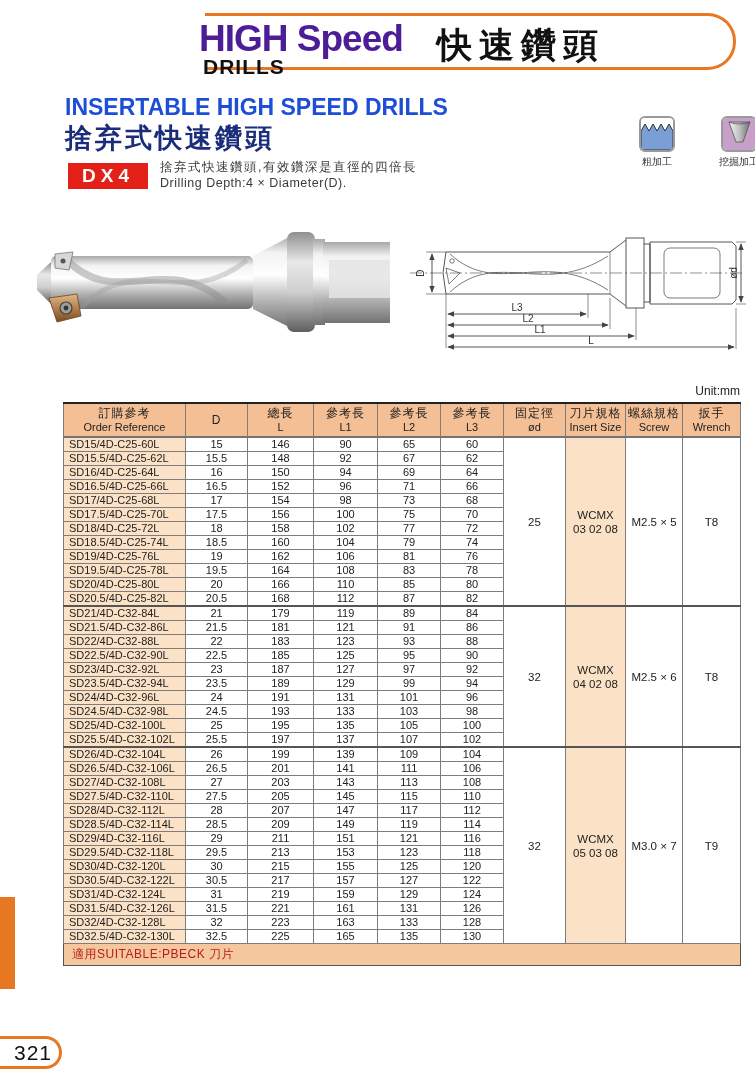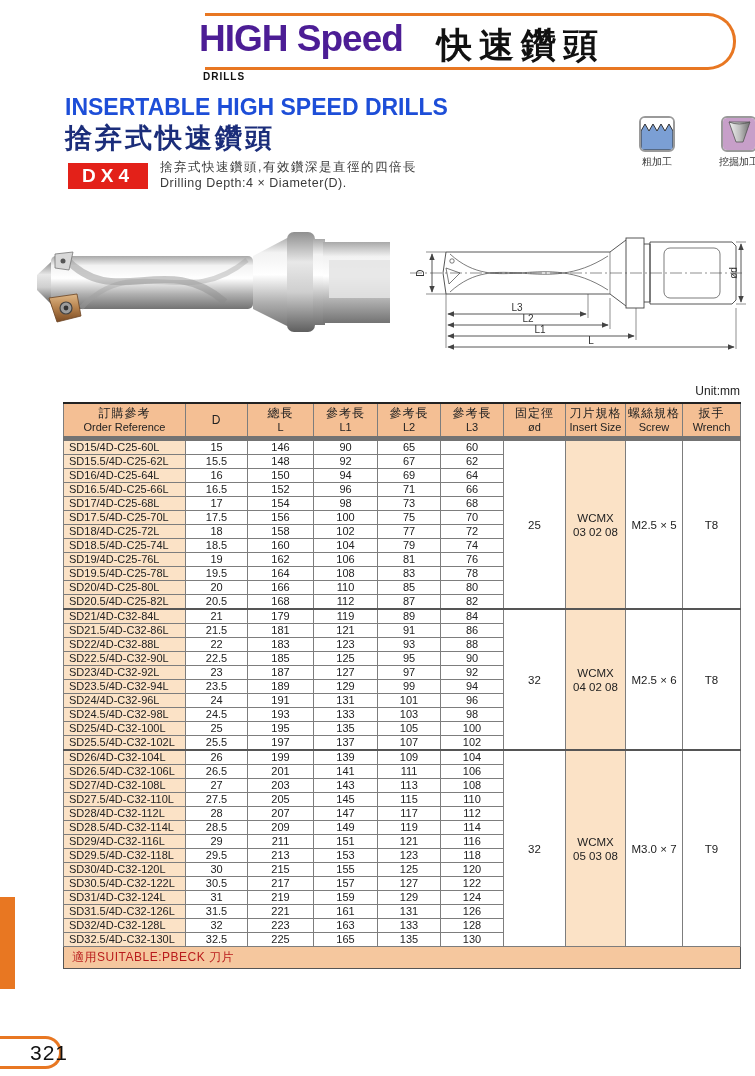--- a/index.html
+++ b/index.html
@@ -11,22 +11,22 @@
   
   .hdr-outline {
     position:absolute; left:205px; top:13px; width:531px; height:57px;
     border:3px solid #e87722; border-left:none; border-radius:0 28px 28px 0;
   }
   .hdr-title-en {
     position:absolute; left:199px; top:18px; font-size:37px; font-weight:bold;
     color:#4c1d95; letter-spacing:-1px; white-space:nowrap;
   }
   .hdr-sub-en {
-    position:absolute; left:203px; top:55px; font-size:10px; font-weight:bold;
-    color:#111; letter-spacing:1px;margin-top:16px;
+    position:absolute; left:203px; top:55px; font-size:21px; font-weight:bold;
+    color:#111; letter-spacing:1px;
   }
   .hdr-title-zh {
     position:absolute; left:437px; top:22px; font-size:35px; font-weight:bold;
     color:#111; letter-spacing:7px; white-space:nowrap;
   }
   
   .sec-title-en {
     position:absolute; left:65px; top:94px; font-size:23px; font-weight:bold;
     color:#1d4ed8; letter-spacing:0px; white-space:nowrap;
   }
@@ -60,37 +60,37 @@
   table.spec { border-collapse:collapse; table-layout:fixed; font-size:11px; color:#222; }
   table.spec th, table.spec td {
     border:1px solid #7d7d7d; text-align:center; padding:0;
     height:13px; line-height:13px; white-space:nowrap; overflow:hidden;
   }
   table.spec th {
     background:#f4bf94; font-weight:normal; height:32px; line-height:14px;
     border-top:2px solid #222; font-size:11px;
   }
   table.spec th .l1 { font-size:12px; letter-spacing:1px; }
-  table.spec thead th { border-bottom:5px solid #737373; }
+  table.spec thead th { border-bottom:2px solid #737373; }
   table.spec td.ref { text-align:left; padding-left:5px; background:#fbe2c6; }
   table.spec td.merge { background:#fff; font-size:11.5px; line-height:14px; }
   table.spec td.merge.tint { background:#fbe2c6; }
   table.spec tr.sec td { border-top:2px solid #555; }
   table.spec tr.foot td {
     background:#f5c79e; text-align:left; padding-left:8px; height:21px;
     line-height:21px; font-size:12px; color:#b91c1c; border:1px solid #555;
     letter-spacing:.5px;
   }
   table.spec { border:1px solid #333; }
   
   .side-bar { position:absolute; left:0; top:897px; width:15px; height:92px; background:#e87722; }
   .page-pill {
     position:absolute; left:0; top:1036px; width:62px; height:33px;
     border:3px solid #e87722; border-left:none; border-radius:0 17px 17px 0;
-    font-size:21px; color:#111; line-height:28px; padding-left:30px;
+    font-size:21px; color:#111; line-height:28px; padding-left:14px;
     letter-spacing:1px; background:#fff;
   }
 </style>
 </head>
 <body>
 
 <div class="page">
 
   <div class="hdr-outline"></div>
   <div class="hdr-title-en">HIGH Speed</div>

